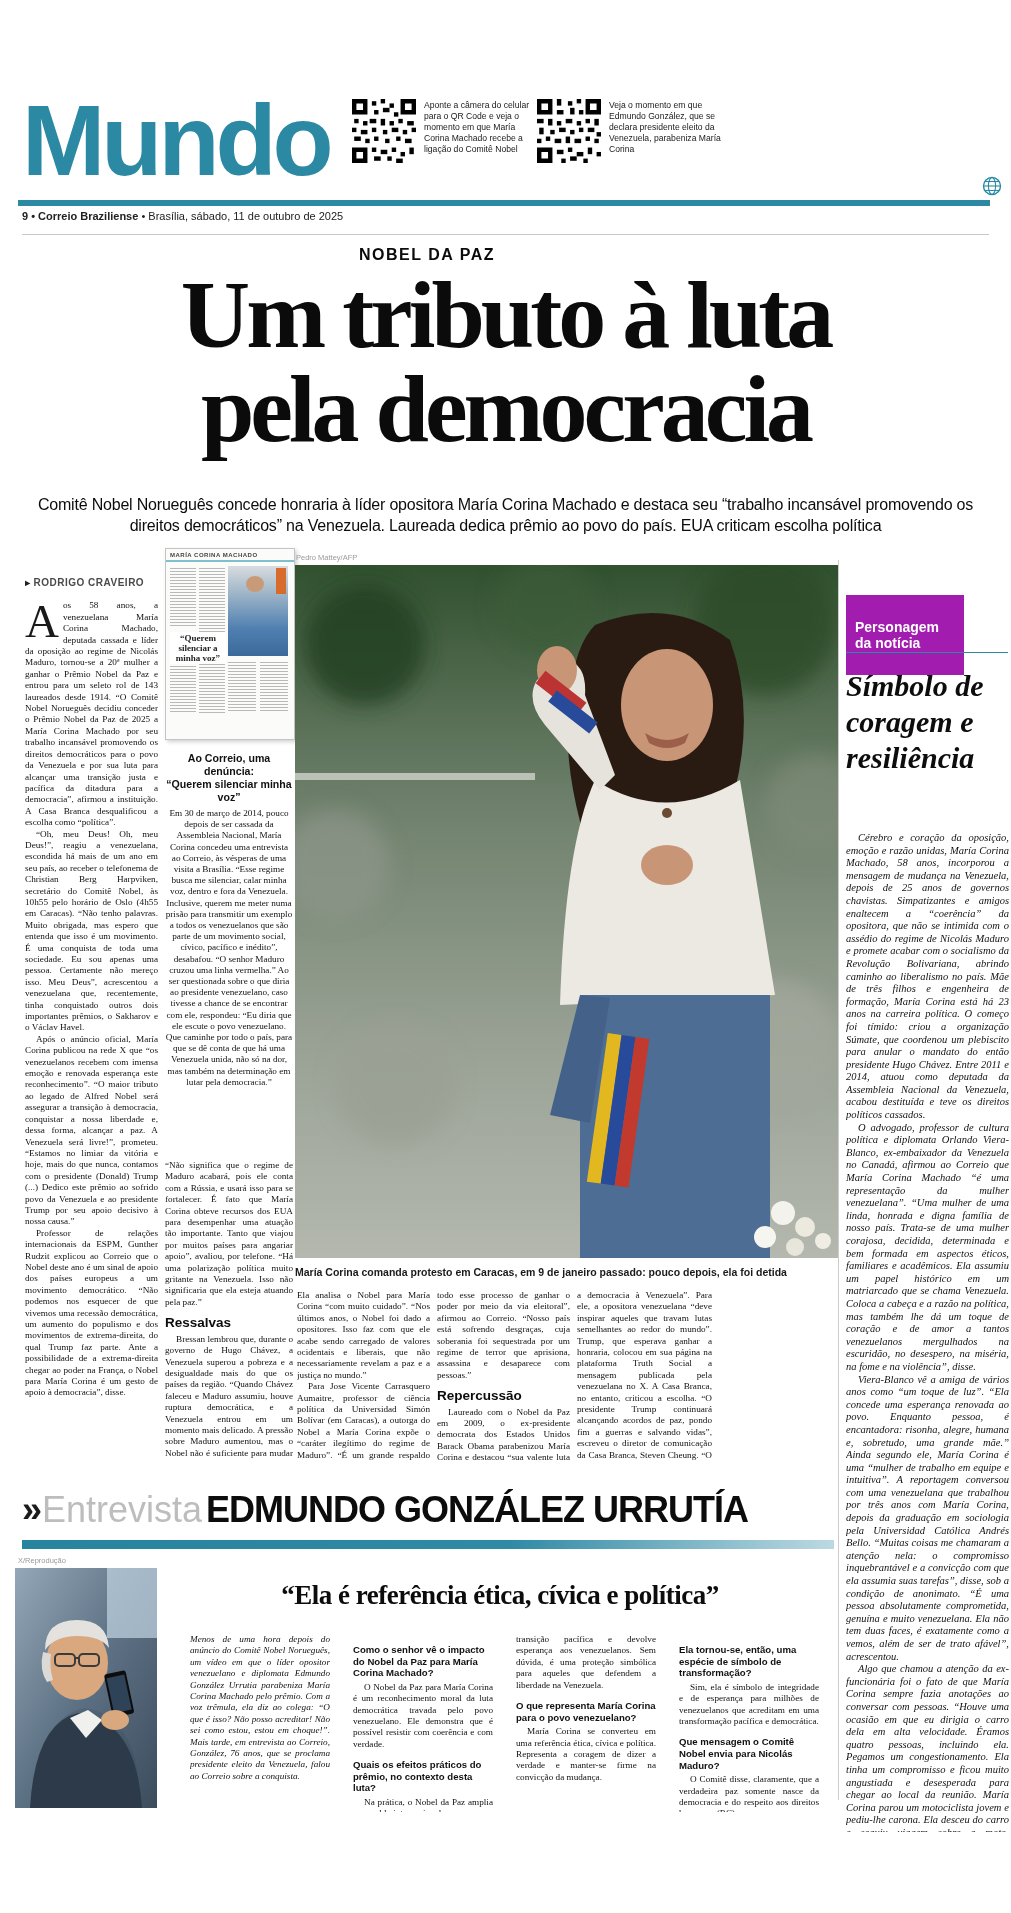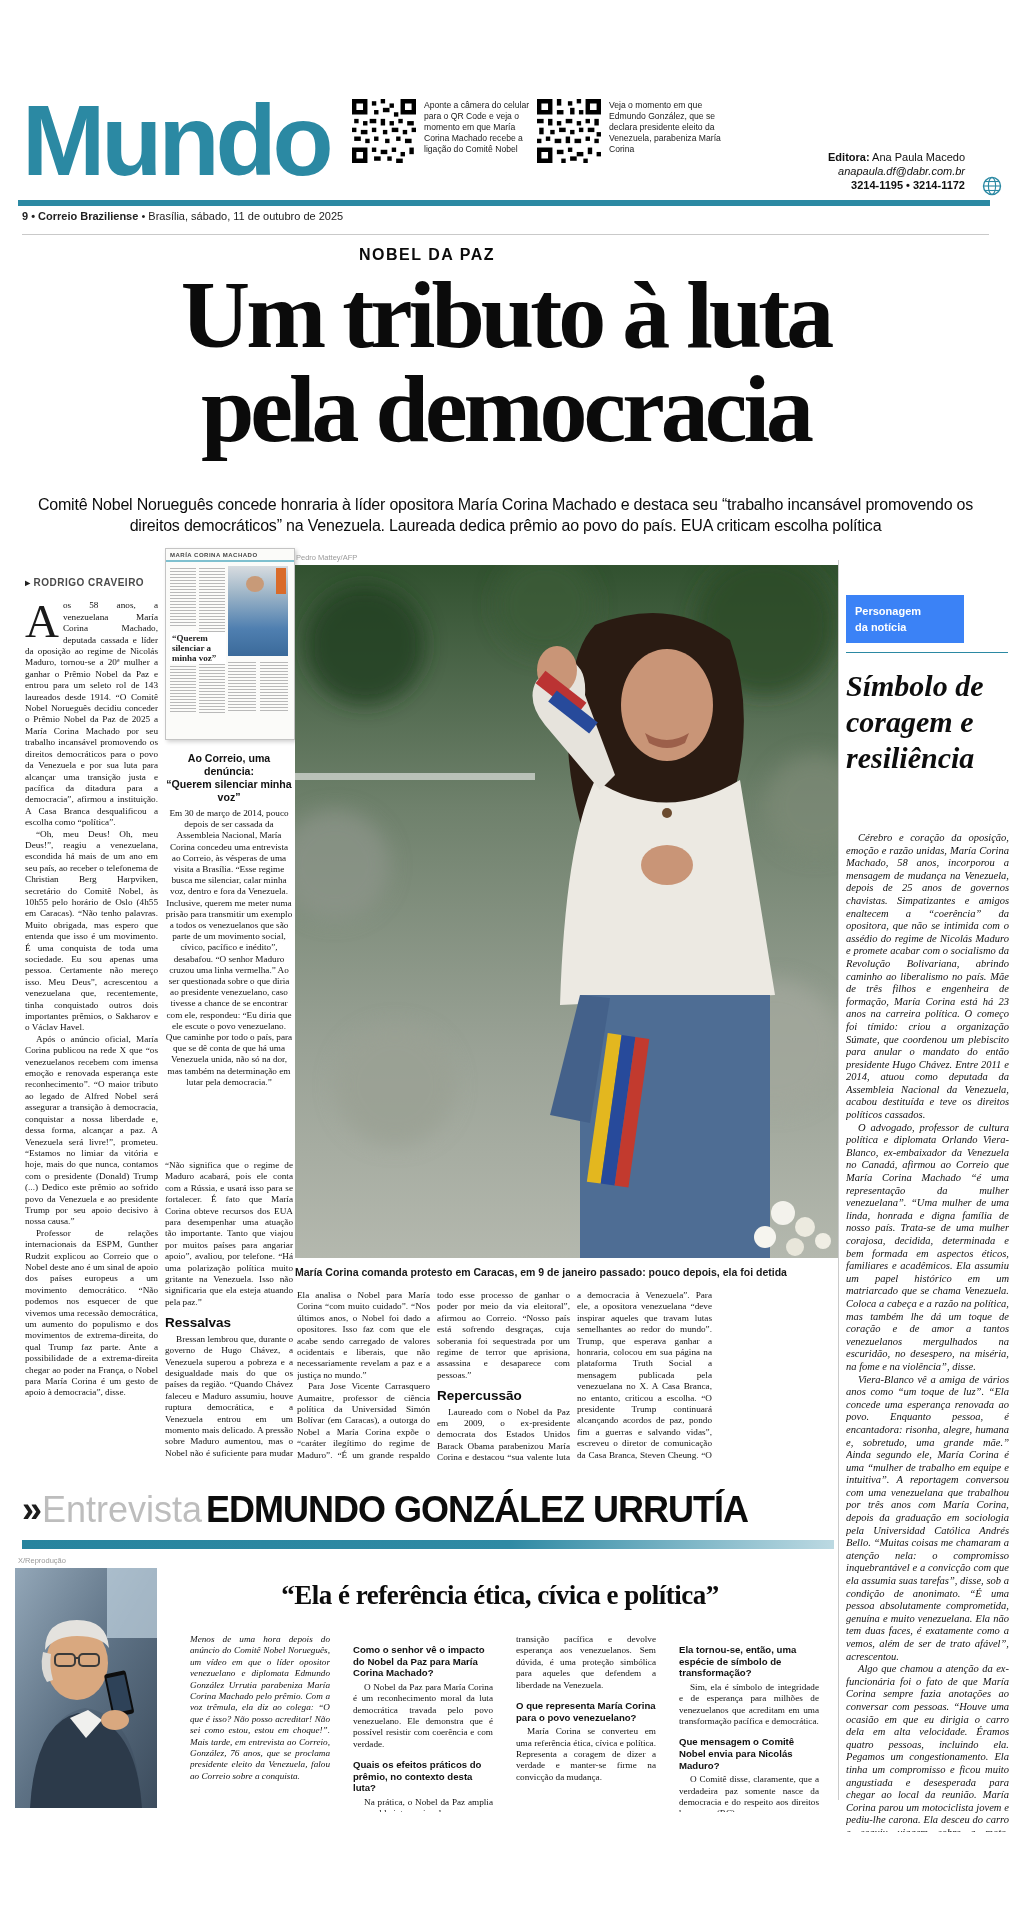--- a/index.html
+++ b/index.html
@@ -41,22 +41,22 @@
   
   .clip{border:1px solid #c4c4c4;background:#fbfbf9;box-shadow:2px 2px 4px rgba(0,0,0,.18);overflow:hidden;}
   .clip .mast{font-family:"Liberation Sans",sans-serif;font-weight:700;font-size:6px;
               letter-spacing:.5px;color:#444;border-bottom:2px solid #7fc0cf;padding:3px 4px 2px;}
   .clip-lines{background:repeating-linear-gradient(#b9b9b9 0 1px,transparent 1px 3px);}
   .clip .quote{font-weight:700;font-size:9px;line-height:10px;color:#222;background:#fff;padding:1px 2px;}
   
   .credit{font-family:"Liberation Sans",sans-serif;font-size:7.5px;color:#9a9a9a;}
   .caption{font-family:"Liberation Sans",sans-serif;font-weight:600;font-size:10.5px;color:#1a1a1a;}
   
-  .tagbox{background:#3b82f6;color:#fff;font-family:"Liberation Sans",sans-serif;
-          font-weight:700;font-size:11px;line-height:16px;padding:8px 9px;}
+  .tagbox{background:#a21caf;color:#fff;font-family:"Liberation Sans",sans-serif;
+          font-weight:700;font-size:14px;line-height:16px;padding:24px 9px;}
   .sb-title{font-style:italic;font-weight:700;font-size:30px;line-height:36px;color:#0d0d0d;}
   .sb-body{font-style:italic;font-size:10.5px;line-height:12.6px;text-align:justify;overflow:hidden;}
   .sb-body .para{text-indent:12px;}
   
   .ent-label{font-family:"Liberation Sans",sans-serif;font-size:36px;line-height:1;}
   .ent-label .chev{color:#1c1c1c;font-weight:700;}
   .ent-label .lab{color:#bdbdbd;font-weight:400;}
   .ent-name{font-family:"Liberation Sans",sans-serif;font-weight:800;font-size:36px;
             letter-spacing:-1px;color:#0c0c0c;line-height:1;}
   .ent-bar{height:9px;background:linear-gradient(90deg,#27849e 0%,#2f8aa4 60%,#bcd9e2 100%);}
@@ -156,25 +156,20 @@
         <rect x="18" y="24" width="3" height="2"></rect>
       <rect x="23" y="22" width="2" height="3"></rect>
         <rect x="27" y="24" width="2" height="2"></rect>
         <rect x="11" y="27" width="2" height="2"></rect>
       <rect x="15" y="26" width="3" height="2"></rect>
         <rect x="21" y="27" width="2" height="2"></rect>
     </g>
   </svg>
   <div class="abs qr-caption" style="left:609px;top:100px;width:112px;">Veja o momento em que Edmundo González, que se declara presidente eleito da Venezuela, parabeniza María Corina</div>
 
-  <div class="abs editor" style="left:720px;top:150px;width:245px;">
-    <div><span class="bold">Editora:</span><span> Ana Paula Macedo</span></div>
-    <div class="em">anapaula.df@dabr.com.br</div>
-    <div class="bold">3214-1195 • 3214-1172</div>
-  </div>
 
   <svg class="abs" style="left:982px;top:176px;" width="20" height="20" viewBox="0 0 20 20">
     <circle cx="10" cy="10" r="8.5" fill="none" stroke="#2b89a3" stroke-width="1.4"></circle>
     <ellipse cx="10" cy="10" rx="3.6" ry="8.5" fill="none" stroke="#2b89a3" stroke-width="1.1"></ellipse>
     <line x1="1.5" y1="10" x2="18.5" y2="10" stroke="#2b89a3" stroke-width="1.1"></line>
     <line x1="3" y1="5.5" x2="17" y2="5.5" stroke="#2b89a3" stroke-width="1.1"></line>
     <line x1="3" y1="14.5" x2="17" y2="14.5" stroke="#2b89a3" stroke-width="1.1"></line>
   </svg>
 
   <div class="abs teal-rule" style="left:18px;top:200px;width:972px;"></div>
@@ -195,21 +190,21 @@
       <span class="arrow">▸</span><span>RODRIGO CRAVEIRO</span>
     </div>
     <p class="para noindent"><span class="dropcap">A</span><span>os 58 anos, a venezuelana María Corina Machado, deputada cassada e líder da oposição ao regime de Nicolás Maduro, tornou-se a 20ª mulher a ganhar o Prêmio Nobel da Paz e entrou para um seleto rol de 143 laureados desde 1914. “O Comitê Nobel Norueguês decidiu conceder o Prêmio Nobel da Paz de 2025 a María Corina Machado por seu trabalho incansável promovendo os direitos democráticos para o povo da Venezuela e por sua luta para alcançar uma transição justa e pacífica da ditadura para a democracia”, afirmou a instituição. A Casa Branca desqualificou a escolha como “política”.</span></p>
     <p class="para">“Oh, meu Deus! Oh, meu Deus!”, reagiu a venezuelana, escondida há mais de um ano em seu país, ao receber o telefonema de Christian Berg Harpviken, secretário do Comitê Nobel, às 10h55 pelo horário de Oslo (4h55 em Caracas). “Não tenho palavras. Muito obrigada, mas espero que entenda que isso é um movimento. É uma conquista de toda uma sociedade. Eu sou apenas uma pessoa. Certamente não mereço isso. Meu Deus”, acrescentou a venezuelana que, recentemente, tinha conquistado outros dois importantes prêmios, o Sakharov e o Václav Havel.</p>
     <p class="para">Após o anúncio oficial, María Corina publicou na rede X que “os venezuelanos recebem com imensa emoção e renovada esperança este reconhecimento”. “O maior tributo ao legado de Alfred Nobel será assegurar a transição à democracia, conquistar a nossa liberdade e, dessa forma, alcançar a paz. A Venezuela será livre!”, prometeu. “Estamos no limiar da vitória e hoje, mais do que nunca, contamos com o presidente (Donald) Trump (...) Dedico este prêmio ao sofrido povo da Venezuela e ao presidente Trump por seu apoio decisivo à nossa causa.”</p>
     <p class="para">Professor de relações internacionais da ESPM, Gunther Rudzit explicou ao Correio que o Nobel deste ano é um sinal de apoio dos países europeus a um movimento democrático. “Não podemos nos esquecer de que vivemos uma recessão democrática, um aumento do populismo e dos movimentos de extrema-direita, do qual Trump faz parte. Ante a possibilidade de a extrema-direita chegar ao poder na França, o Nobel para María Corina é um gesto de apoio à democracia”, disse.</p>
   </div>
 
   <div class="abs clip" style="left:165px;top:548px;width:128px;height:190px;">
     <div class="mast">MARÍA CORINA MACHADO</div>
-    <div style="position:relative;height:160px;">
+    <div style="position:relative;height:160px;text-align:center;">
       <div class="clip-lines abs" style="left:4px;top:6px;width:26px;height:60px;"></div>
       <div class="clip-lines abs" style="left:33px;top:6px;width:26px;height:145px;"></div>
       <div class="abs" style="left:62px;top:4px;width:60px;height:90px;background:linear-gradient(180deg,#d8dce0 0%,#9fb6c8 30%,#4f7fb0 70%,#3b6a9a 100%);">
         <div class="abs" style="right:2px;top:2px;width:10px;height:26px;background:#d96b2a;"></div>
         <div class="abs" style="left:18px;top:10px;width:18px;height:16px;border-radius:50%;background:#c89a78;"></div>
       </div>
       <div class="abs quote" style="left:4px;top:70px;width:52px;">“Querem silenciar a minha voz”</div>
       <div class="clip-lines abs" style="left:4px;top:104px;width:26px;height:47px;"></div>
       <div class="clip-lines abs" style="left:62px;top:100px;width:28px;height:51px;"></div>
       <div class="clip-lines abs" style="left:94px;top:100px;width:28px;height:51px;"></div>

